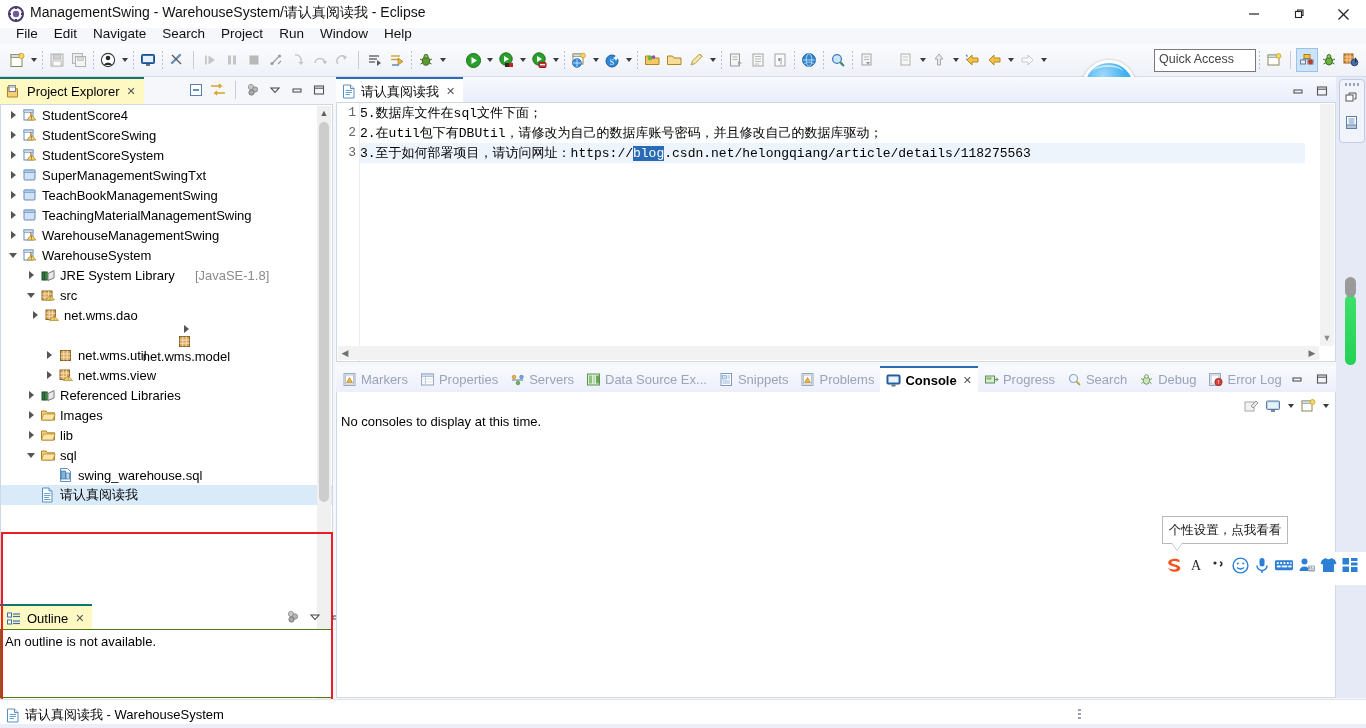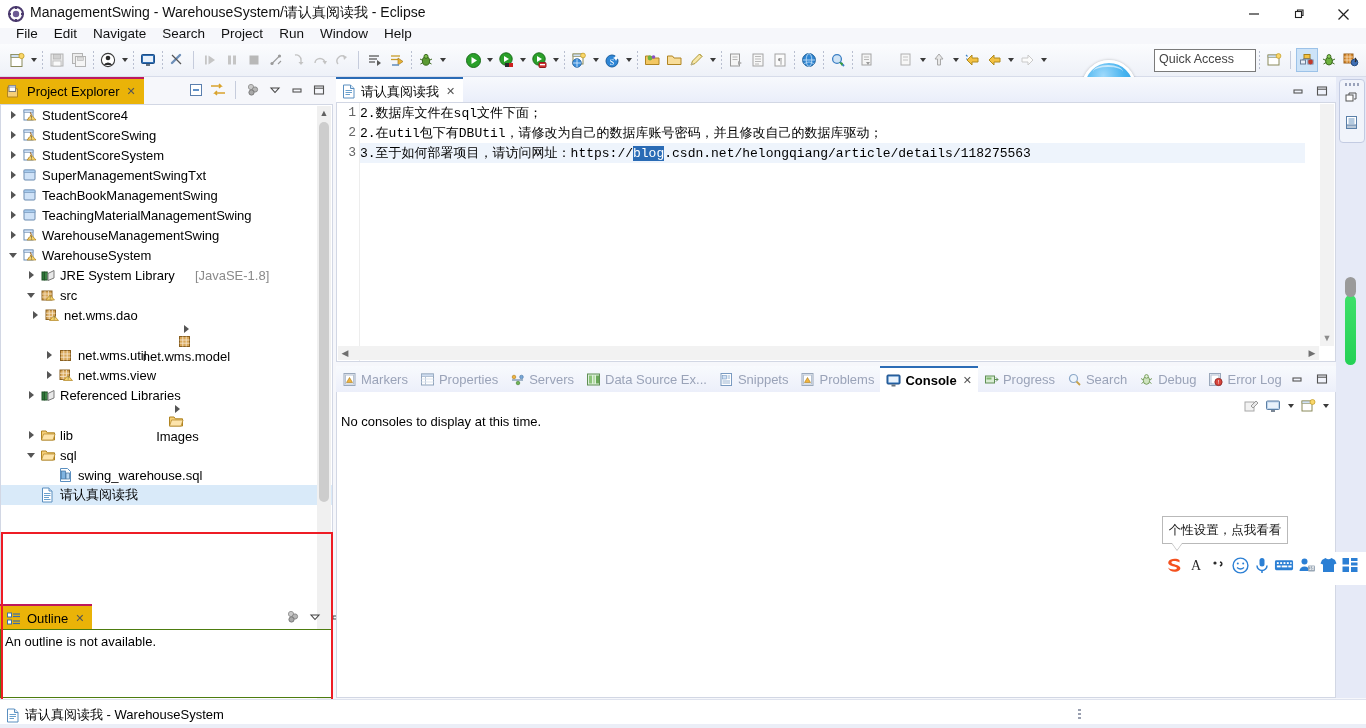--- a/index.html
+++ b/index.html
@@ -49,21 +49,21 @@
   .globe:before{content:"";position:absolute;left:8px;top:2px;width:30px;height:12px;border-radius:50%;
      border-top:2px solid rgba(255,255,255,.6);}
   .globe-ln{position:absolute;left:8px;top:20px;width:32px;height:1px;background:rgba(255,255,255,.85);}
   .globe-ln2{position:absolute;left:23px;top:16px;width:1px;height:10px;background:rgba(255,255,255,.85);}
 
   
   .leftcol{position:absolute;left:0;top:77px;width:333px;height:621px;background:#f6f7fb;}
 
   .viewtab{position:absolute;left:0;top:0;height:25px;display:flex;align-items:center;
     background:#fff;border-top:2px solid #f6f7fb;padding:0 8px 0 6px;}
-  .viewtab.active{background:#eab308;border-top:2px solid #be185d;}
+  .viewtab.active{background:#fef9c3;border-top:2px solid #0f766e;}
   .vt-label{font-size:13px;margin-left:5px;color:#000;}
   .vt-x{margin-left:7px;font-size:11px;color:#555;}
 
   .panel-tools{position:absolute;right:4px;top:3px;display:flex;align-items:center;gap:2px;}
   .pt{width:20px;height:19px;display:flex;align-items:center;justify-content:center;}
 
   .tree{position:absolute;left:0;top:27px;width:333px;height:631px;background:#fff;
     border:1px solid #d2d7e4;box-sizing:border-box;overflow:hidden;}
   .row{height:20px;display:flex;align-items:center;white-space:nowrap;font-size:13px;padding-left:4px;}
   .row .tw{width:16px;display:flex;align-items:center;justify-content:center;}
@@ -808,21 +808,21 @@
             </div>
             <div class="ico">
               <svg width="16" height="16" viewBox="0 0 16 16">
                 <rect x="2" y="5" width="2.4" height="8" fill="#2f7a3a" stroke="#1d4f25"></rect>
                 <rect x="4.8" y="5" width="2.4" height="8" fill="#4a9a52" stroke="#1d4f25"></rect>
                 <path d="M8 6.5 L14 3.5 V11 L8 13.5z" fill="#e8e8e8" stroke="#7a7a7a"></path>
               </svg>
             </div>
             <span>Referenced Libraries</span>
           </div>
-          <div class="row" style="padding-left: 22px; flex-direction: column;">
+          <div class="row" style="padding-left: 22px;">
             <div class="tw closed">
               <i></i>
             </div>
             <div class="ico">
               <svg width="16" height="16" viewBox="0 0 16 16">
                 <path d="M1.5 13 V4 h4.6 l1.2 1.8 h7.2 V13z" fill="#f6cf78" stroke="#b08422"></path>
                 <path d="M1.5 13 L3.6 7 h11.5 L13 13z" fill="#fde4ab" stroke="#b08422" stroke-width=".7"></path>
               </svg>
             </div>
             <span>Images</span>
@@ -958,21 +958,21 @@
       </div>
     </div>
 
     <div class="editor-box">
       <div class="gutter">
         <div class="gnum">1</div>
         <div class="gnum">2</div>
         <div class="gnum">3</div>
       </div>
       <div class="code">
-        <div class="cline"><span class="mono">2.数据库文件在sql文件下面；</span></div>
+        <div class="cline"><span class="mono">5.数据库文件在sql文件下面；</span></div>
         <div class="cline"><span class="mono">2.在util包下有DBUtil，请修改为自己的数据库账号密码，并且修改自己的数据库驱动；</span></div>
         <div class="cline hl"><span class="mono">3.至于如何部署项目，请访问网址：https://</span><span class="mono selhl">blog</span><span class="mono">.csdn.net/helongqiang/article/details/118275563</span></div>
       </div>
       <div class="ed-vs">
         <div style="position:absolute;left:1px;bottom:2px;width:12px;height:12px;display:flex;align-items:center;justify-content:center;color:#8c8c8c;font-size:9px;">▼</div>
       </div>
       <div class="ed-hs">
         <div class="lf">◀</div>
         <div class="rt">▶</div>
       </div>

